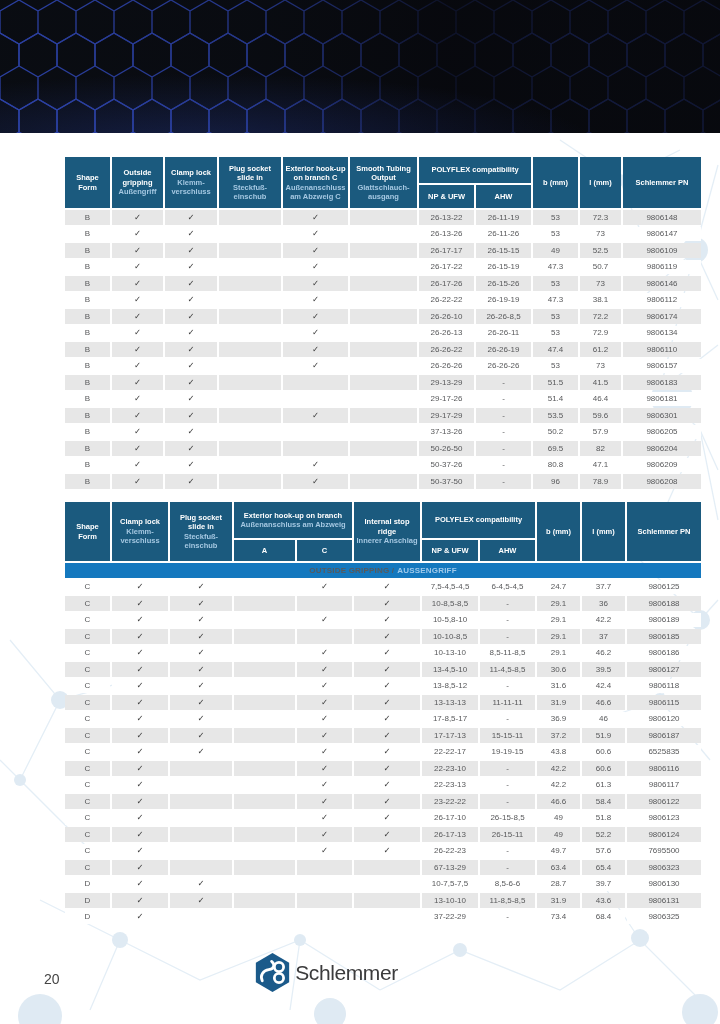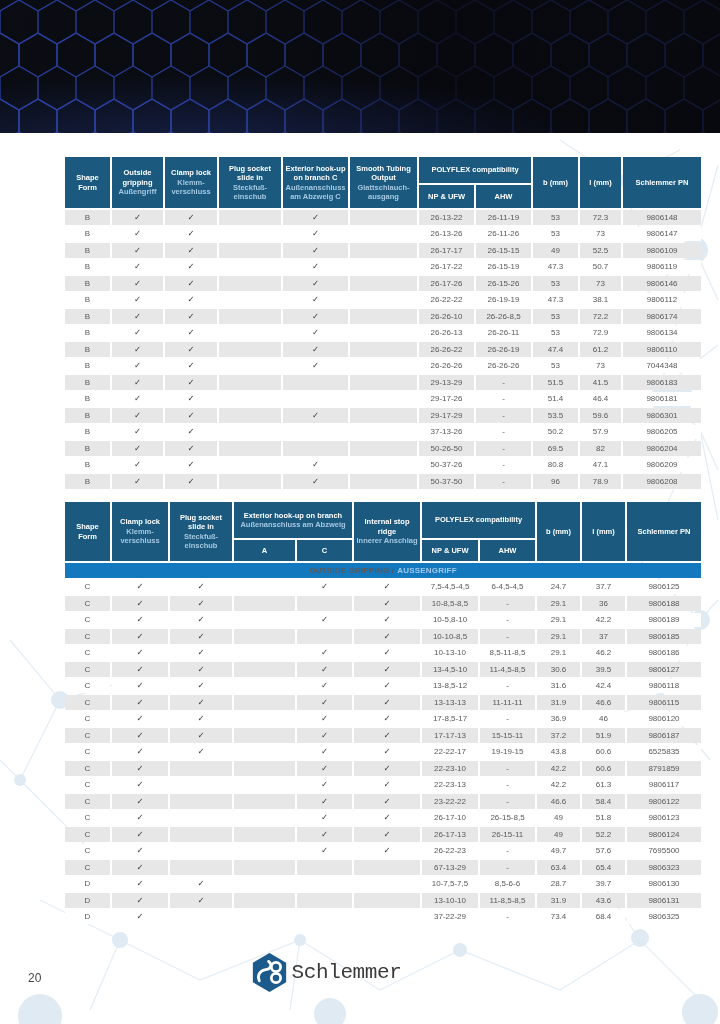--- a/index.html
+++ b/index.html
@@ -35,23 +35,23 @@
   .t2row1 th { height:36px; }
   .t2row2 th { height:21px; }
   td.section {
     background:#1478be !important; color:#ffffff; font-weight:bold; font-size:8px;
     height:13px; letter-spacing:.2px;
   }
   td.section .de2 { color:#9fc9ea; margin-left:3px; font-weight:bold; }
 
   
   .footer-logo { position:absolute; left:0; top:952px; width:652px; display:flex;
-                 align-items:center; justify-content:center; z-index:3;font-family:Liberation Mono, monospace; }
+                 align-items:center; justify-content:center; z-index:3; }
   .logo-text { font-size:21px; color:#3b3b3c; letter-spacing:-0.4px; margin-left:4px; }
-  .page-number { position:absolute; left:28px; top:971px; font-size:12px; color:#454545; z-index:3; }
+  .page-number { position:absolute; left:44px; top:971px; font-size:14px; color:#454545; z-index:3; }
 </style>
 </head>
 <body>
 
 <div class="page">
 
   <svg class="deco" viewBox="0 0 720 1024">
     <g stroke="#e4eef6" stroke-width="1.3" fill="none">
       <path d="M718,165 L695,250 L660,390 L700,430 L718,520"></path>
       <path d="M695,250 L718,300 M695,250 L640,300 M660,390 L718,345 M700,430 L660,520 M700,430 L718,470"></path>
@@ -289,21 +289,21 @@
             <td>B</td>
             <td><span class="check">✓</span></td>
             <td><span class="check">✓</span></td>
             <td></td>
             <td><span class="check">✓</span></td>
             <td></td>
             <td>26-26-26</td>
             <td>26-26-26</td>
             <td>53</td>
             <td>73</td>
-            <td>7044348</td>
+            <td>9806157</td>
           </tr>
           <tr class="shaded">
             <td>B</td>
             <td><span class="check">✓</span></td>
             <td><span class="check">✓</span></td>
             <td></td>
             <td></td>
             <td></td>
             <td>29-13-29</td>
             <td>-</td>
@@ -610,21 +610,21 @@
             <td>C</td>
             <td><span class="check">✓</span></td>
             <td></td>
             <td></td>
             <td><span class="check">✓</span></td>
             <td><span class="check">✓</span></td>
             <td>22-23-10</td>
             <td>-</td>
             <td>42.2</td>
             <td>60.6</td>
-            <td>8791859</td>
+            <td>9806116</td>
           </tr>
           <tr>
             <td>C</td>
             <td><span class="check">✓</span></td>
             <td></td>
             <td></td>
             <td><span class="check">✓</span></td>
             <td><span class="check">✓</span></td>
             <td>22-23-13</td>
             <td>-</td>

